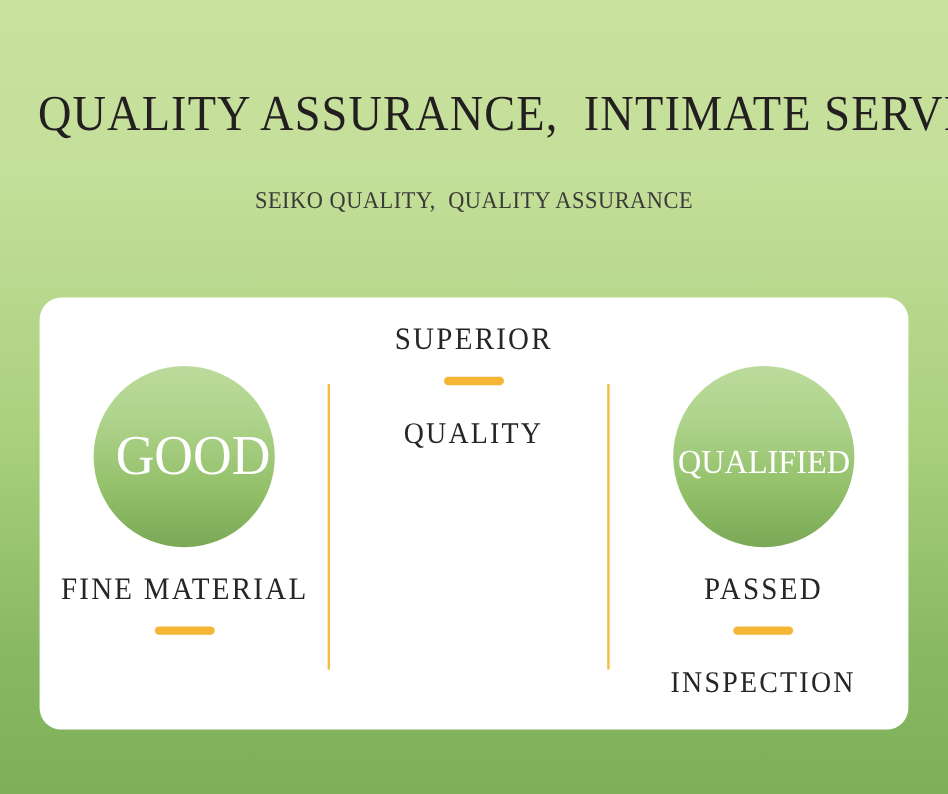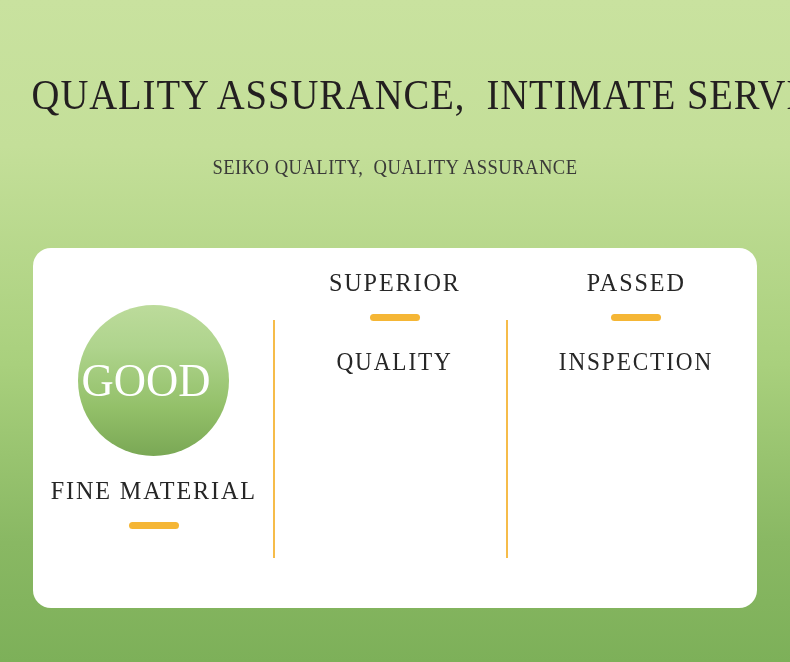--- a/index.html
+++ b/index.html
@@ -91,21 +91,21 @@
 
   
   .circle {
     margin-top: 57px;
     width: 151px;
     height: 151px;
     border-radius: 50%;
     background: linear-gradient(to bottom, #bcdb9b 0%, #afd48d 28%, #93c069 68%, #7aa855 100%);
     display: flex;
     align-items: center;
-    justify-content: flex-start;
+    justify-content: flex-end;
     position: relative;
   }
 
   .circle-label {
     color: #ffffff;
     font-size: 47px;
     line-height: 1;
     font-weight: 400;
     white-space: nowrap;
     transform: scaleX(0.95);
@@ -175,20 +175,23 @@
         <div class="caption2"></div>
       </div>
 
       <div class="column">
         <div class="caption">SUPERIOR</div>
         <div class="dash"></div>
         <div class="caption2">QUALITY</div>
       </div>
 
       <div class="column">
+        <div class="circle">
+          <span class="circle-label smallcaps">QUALIFIED</span>
+        </div>
         <div class="caption">PASSED</div>
         <div class="dash"></div>
         <div class="caption2">INSPECTION</div>
       </div>
 
     </div>
   </div>
 
 </div>
 

